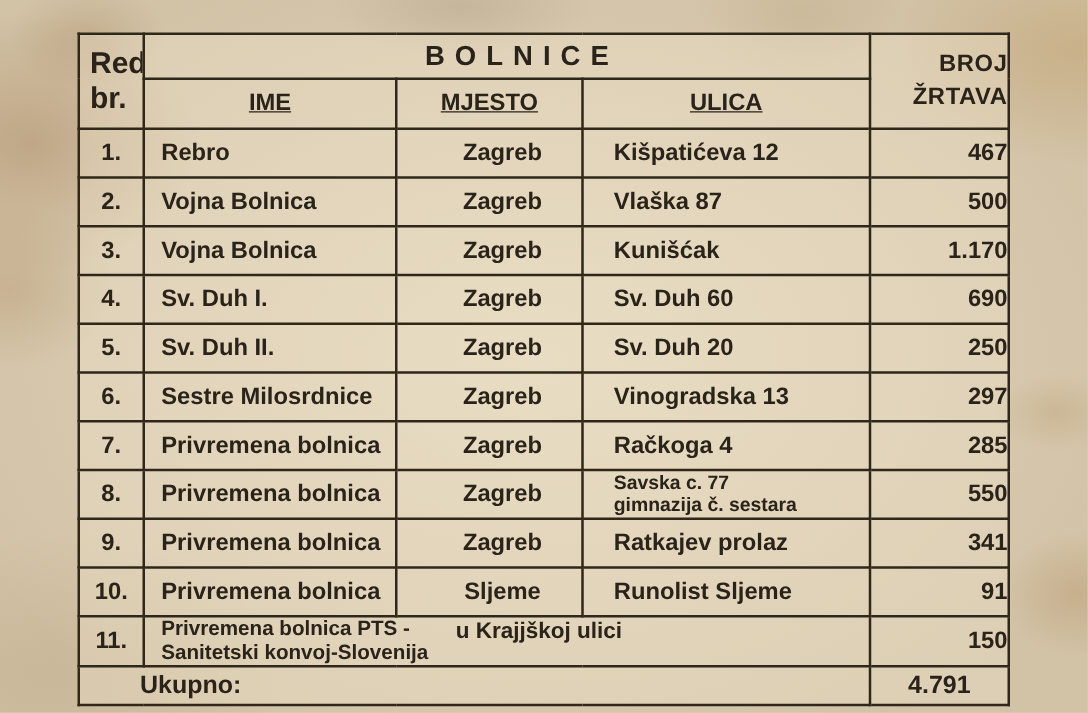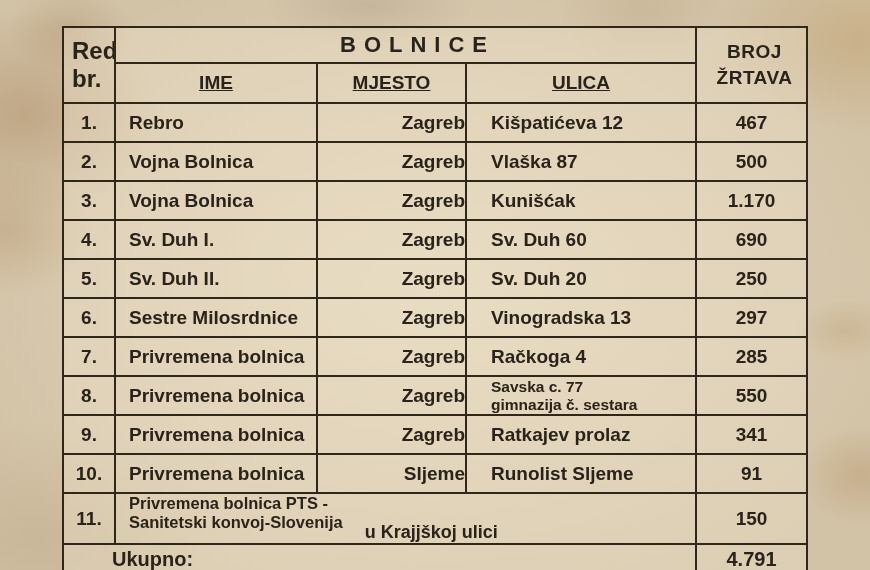--- a/index.html
+++ b/index.html
@@ -53,39 +53,39 @@
   th { font-weight: 700; font-size: 19px; }
   th.red-br {
     text-align: left; padding-left: 8px;
     white-space: pre-line; line-height: 1.18; font-size: 24px;
   }
   th.bolnice {
     font-size: 22px; text-align: center;
     letter-spacing: 8px; padding-left: 24px;
   }
   th.broj {
-    text-align: center; padding-left: 6px;
+    text-align: right; padding-left: 6px;
     white-space: pre-line; line-height: 1.35;
     font-size: 19px; letter-spacing: 0.5px;
   }
 
   td { font-size: 19px; font-weight: 600; }
   td.c-num     { text-align: center; }
   td.c-name    { text-align: left; padding-left: 13px; }
-  td.c-place   { text-align: right; padding-left: 21px; margin-top: 41px; }
+  td.c-place   { text-align: center; padding-left: 21px; margin-top: 41px; }
   td.c-street  { text-align: left; padding-left: 24px; }
   td.c-street.two-line { font-size: 15.5px; line-height: 1.12; white-space: pre-line; }
-  td.c-victims { text-align: center; border-radius: 13px; }
+  td.c-victims { text-align: right; }
 
   td.c-merged { padding-left: 13px; }
   .merged-wrap { display: flex; align-items: flex-start; }
   .merged-wrap .stack {
     white-space: pre-line; font-size: 16.5px; line-height: 1.16; font-weight: 600;
   }
-  .merged-wrap .note { font-size: 18px; margin-left: 22px; font-weight: 600; margin-top: 28px; }
+  .merged-wrap .note { font-size: 18px; margin-left: 22px; font-weight: 600; }
 
   td.ukupno {
     font-weight: 700; font-size: 20px;
     text-align: left; padding-left: 48px;
   }
   td.total { font-weight: 700; font-size: 20px; text-align: center; }
 </style>
 </head>
 <body>
 

